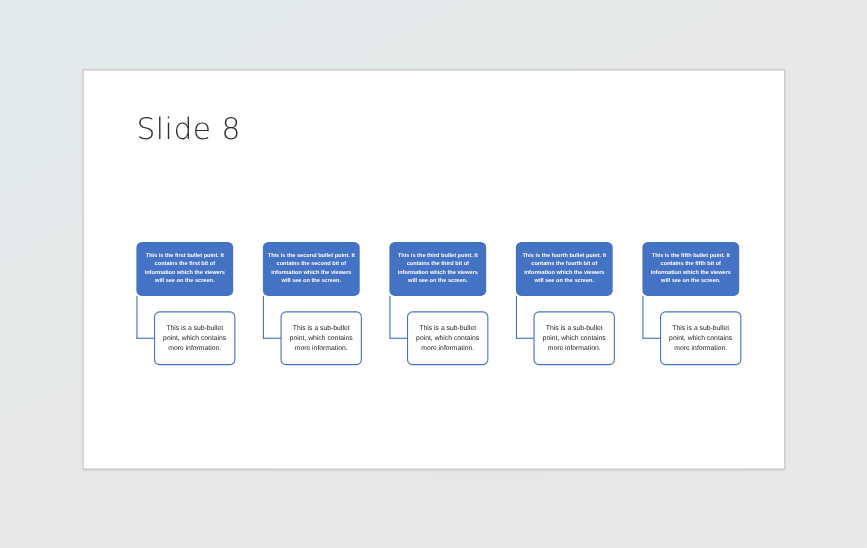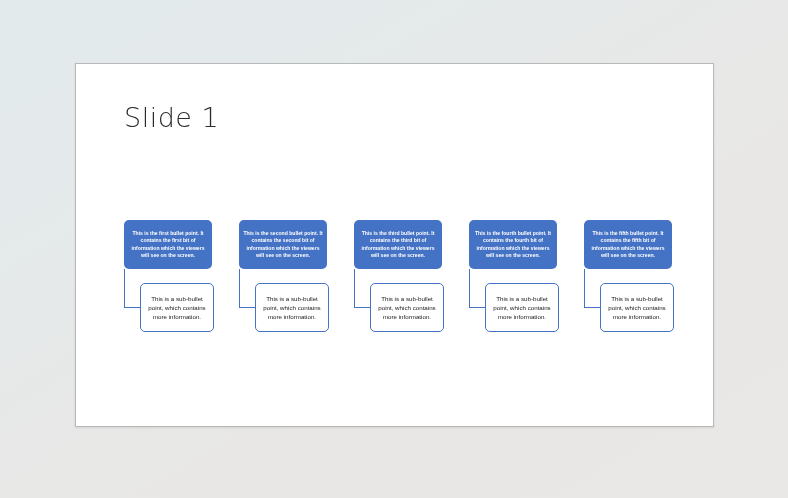--- a/index.html
+++ b/index.html
@@ -138,21 +138,21 @@
     background: #4472c4;
   }
 </style>
 </head>
 <body>
 
 <div id="desktop">
 
   <div id="slide-canvas">
 
-    <div id="slide-title">Slide 1</div>
+    <div id="slide-title">Slide 8</div>
 
     <div id="diagram">
 
       <div class="node-group" style="left:43px;">
         <div class="bullet-box">
           <span class="bullet-box-text">This is the first bullet point. It contains the first bit of information which the viewers will see on the screen.</span>
         </div>
         <div class="connector">
           <div class="vline"></div>
           <div class="hline"></div>

